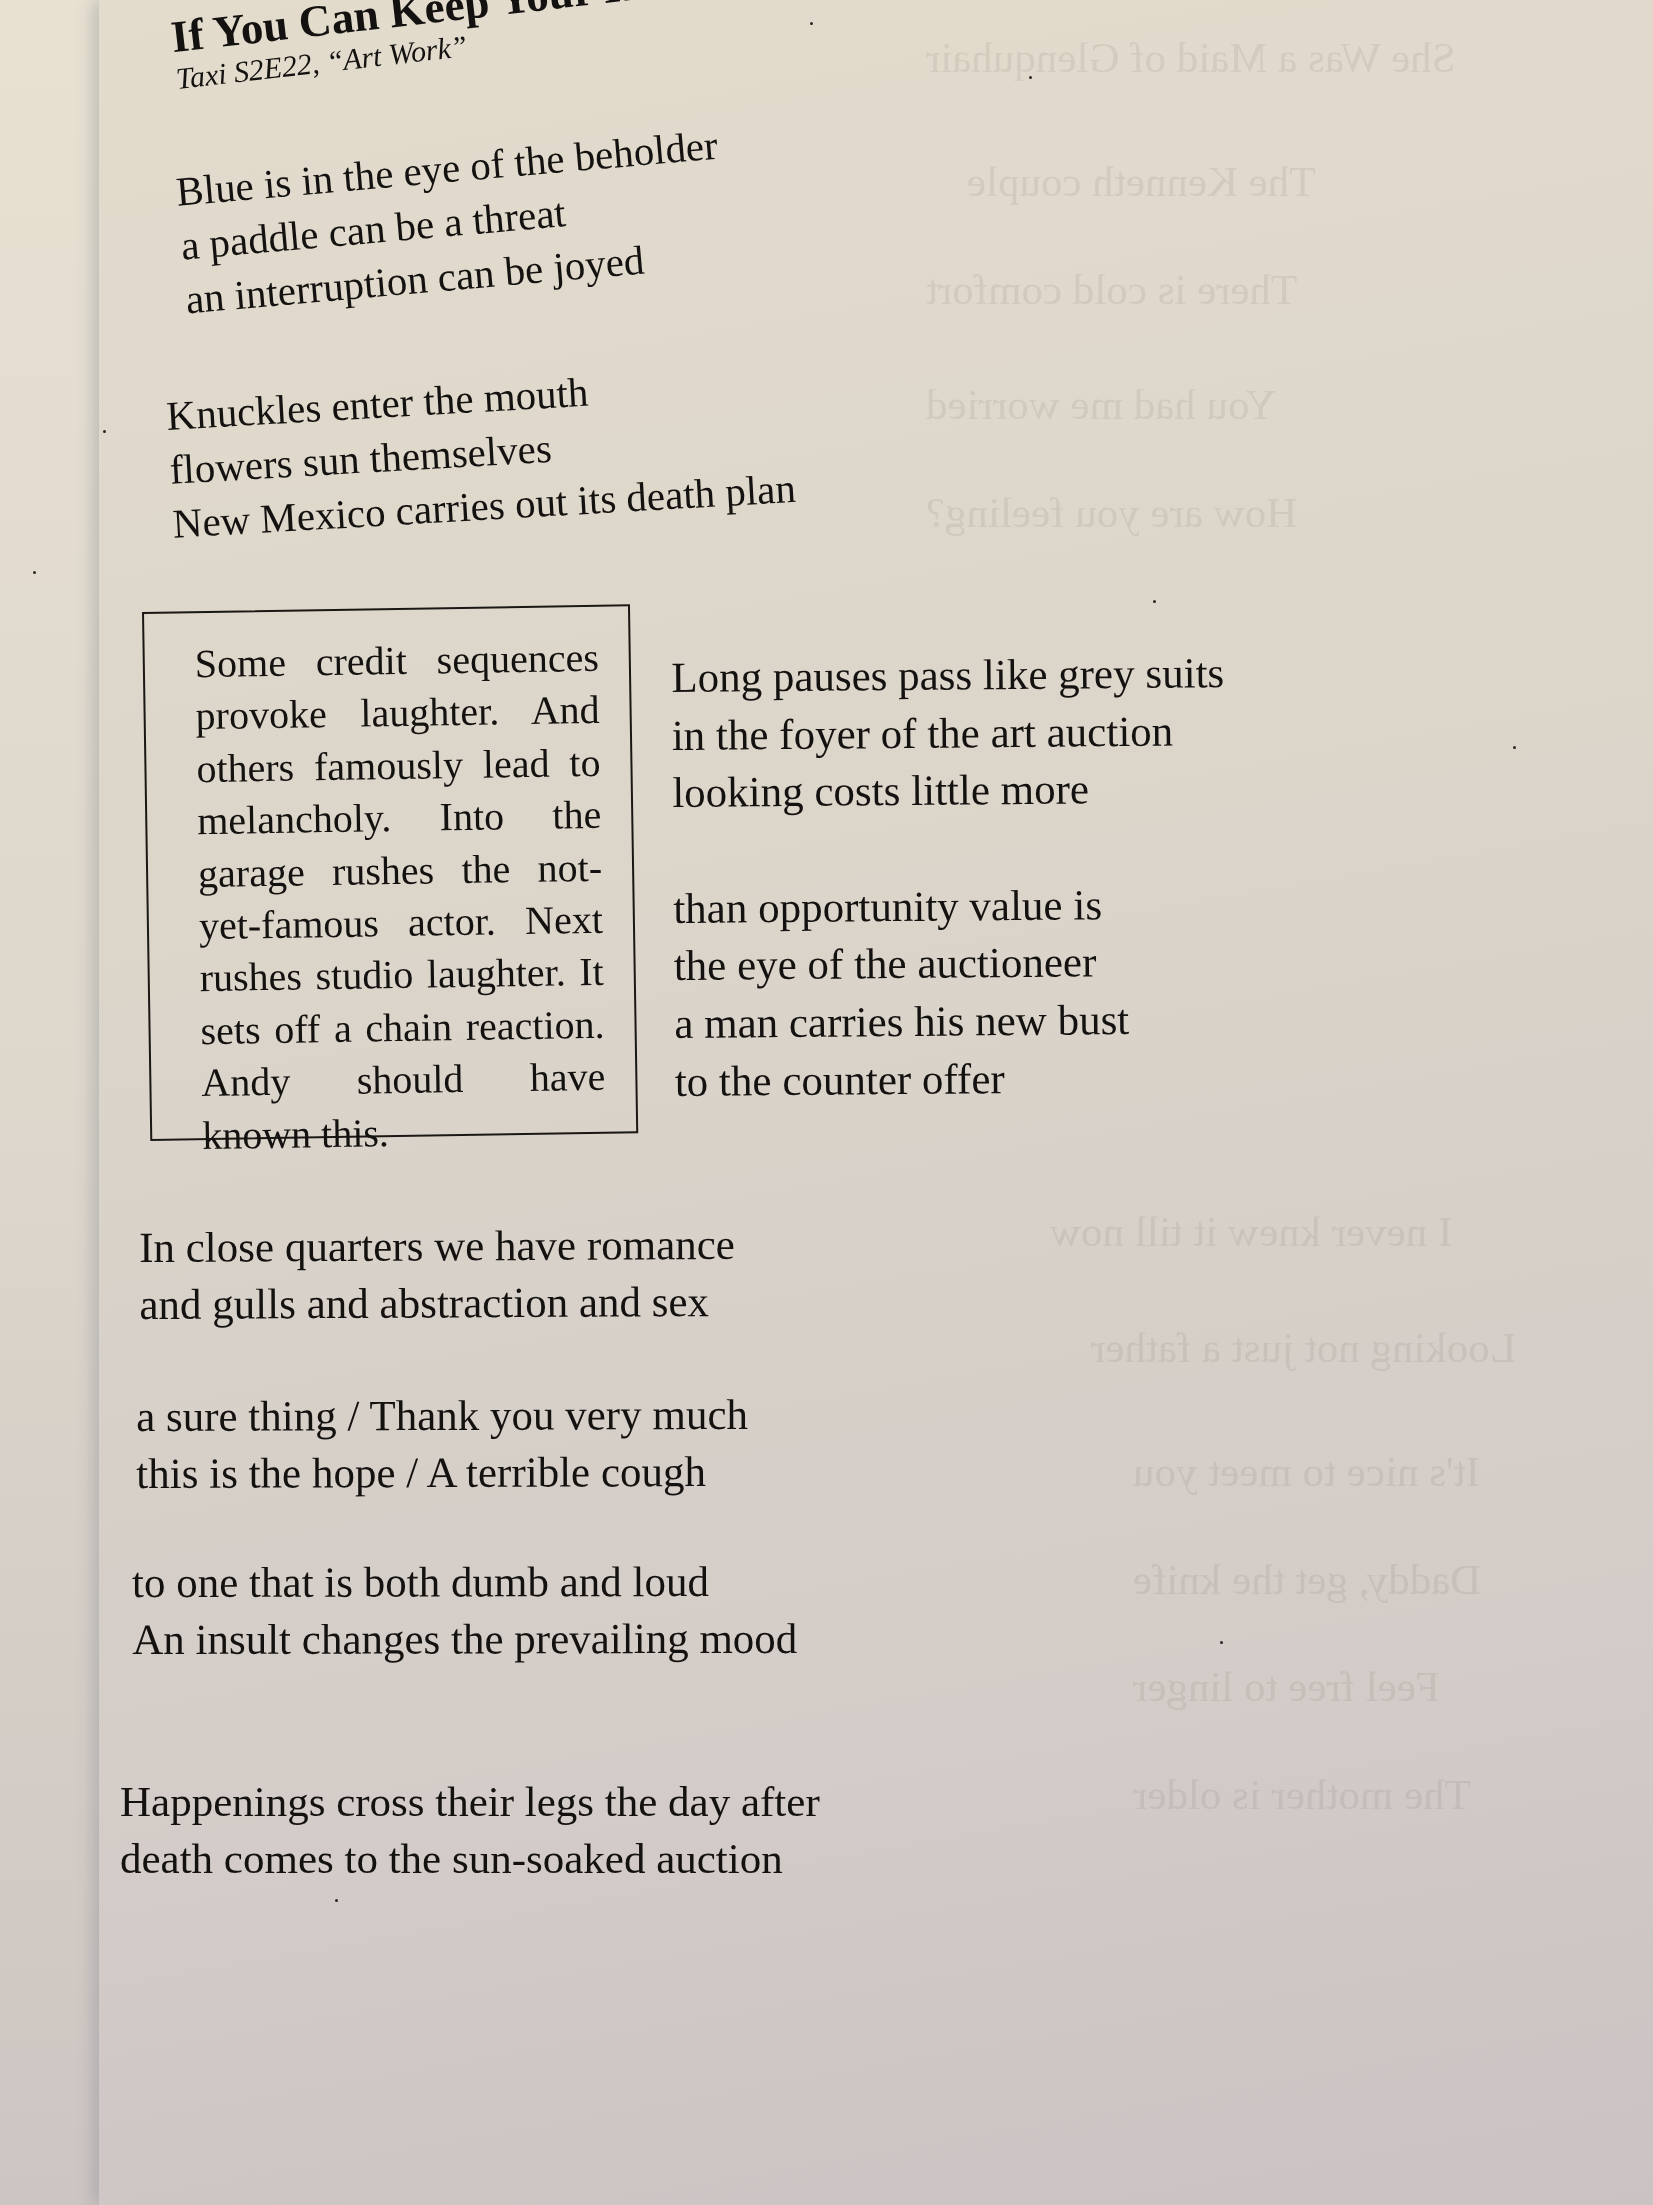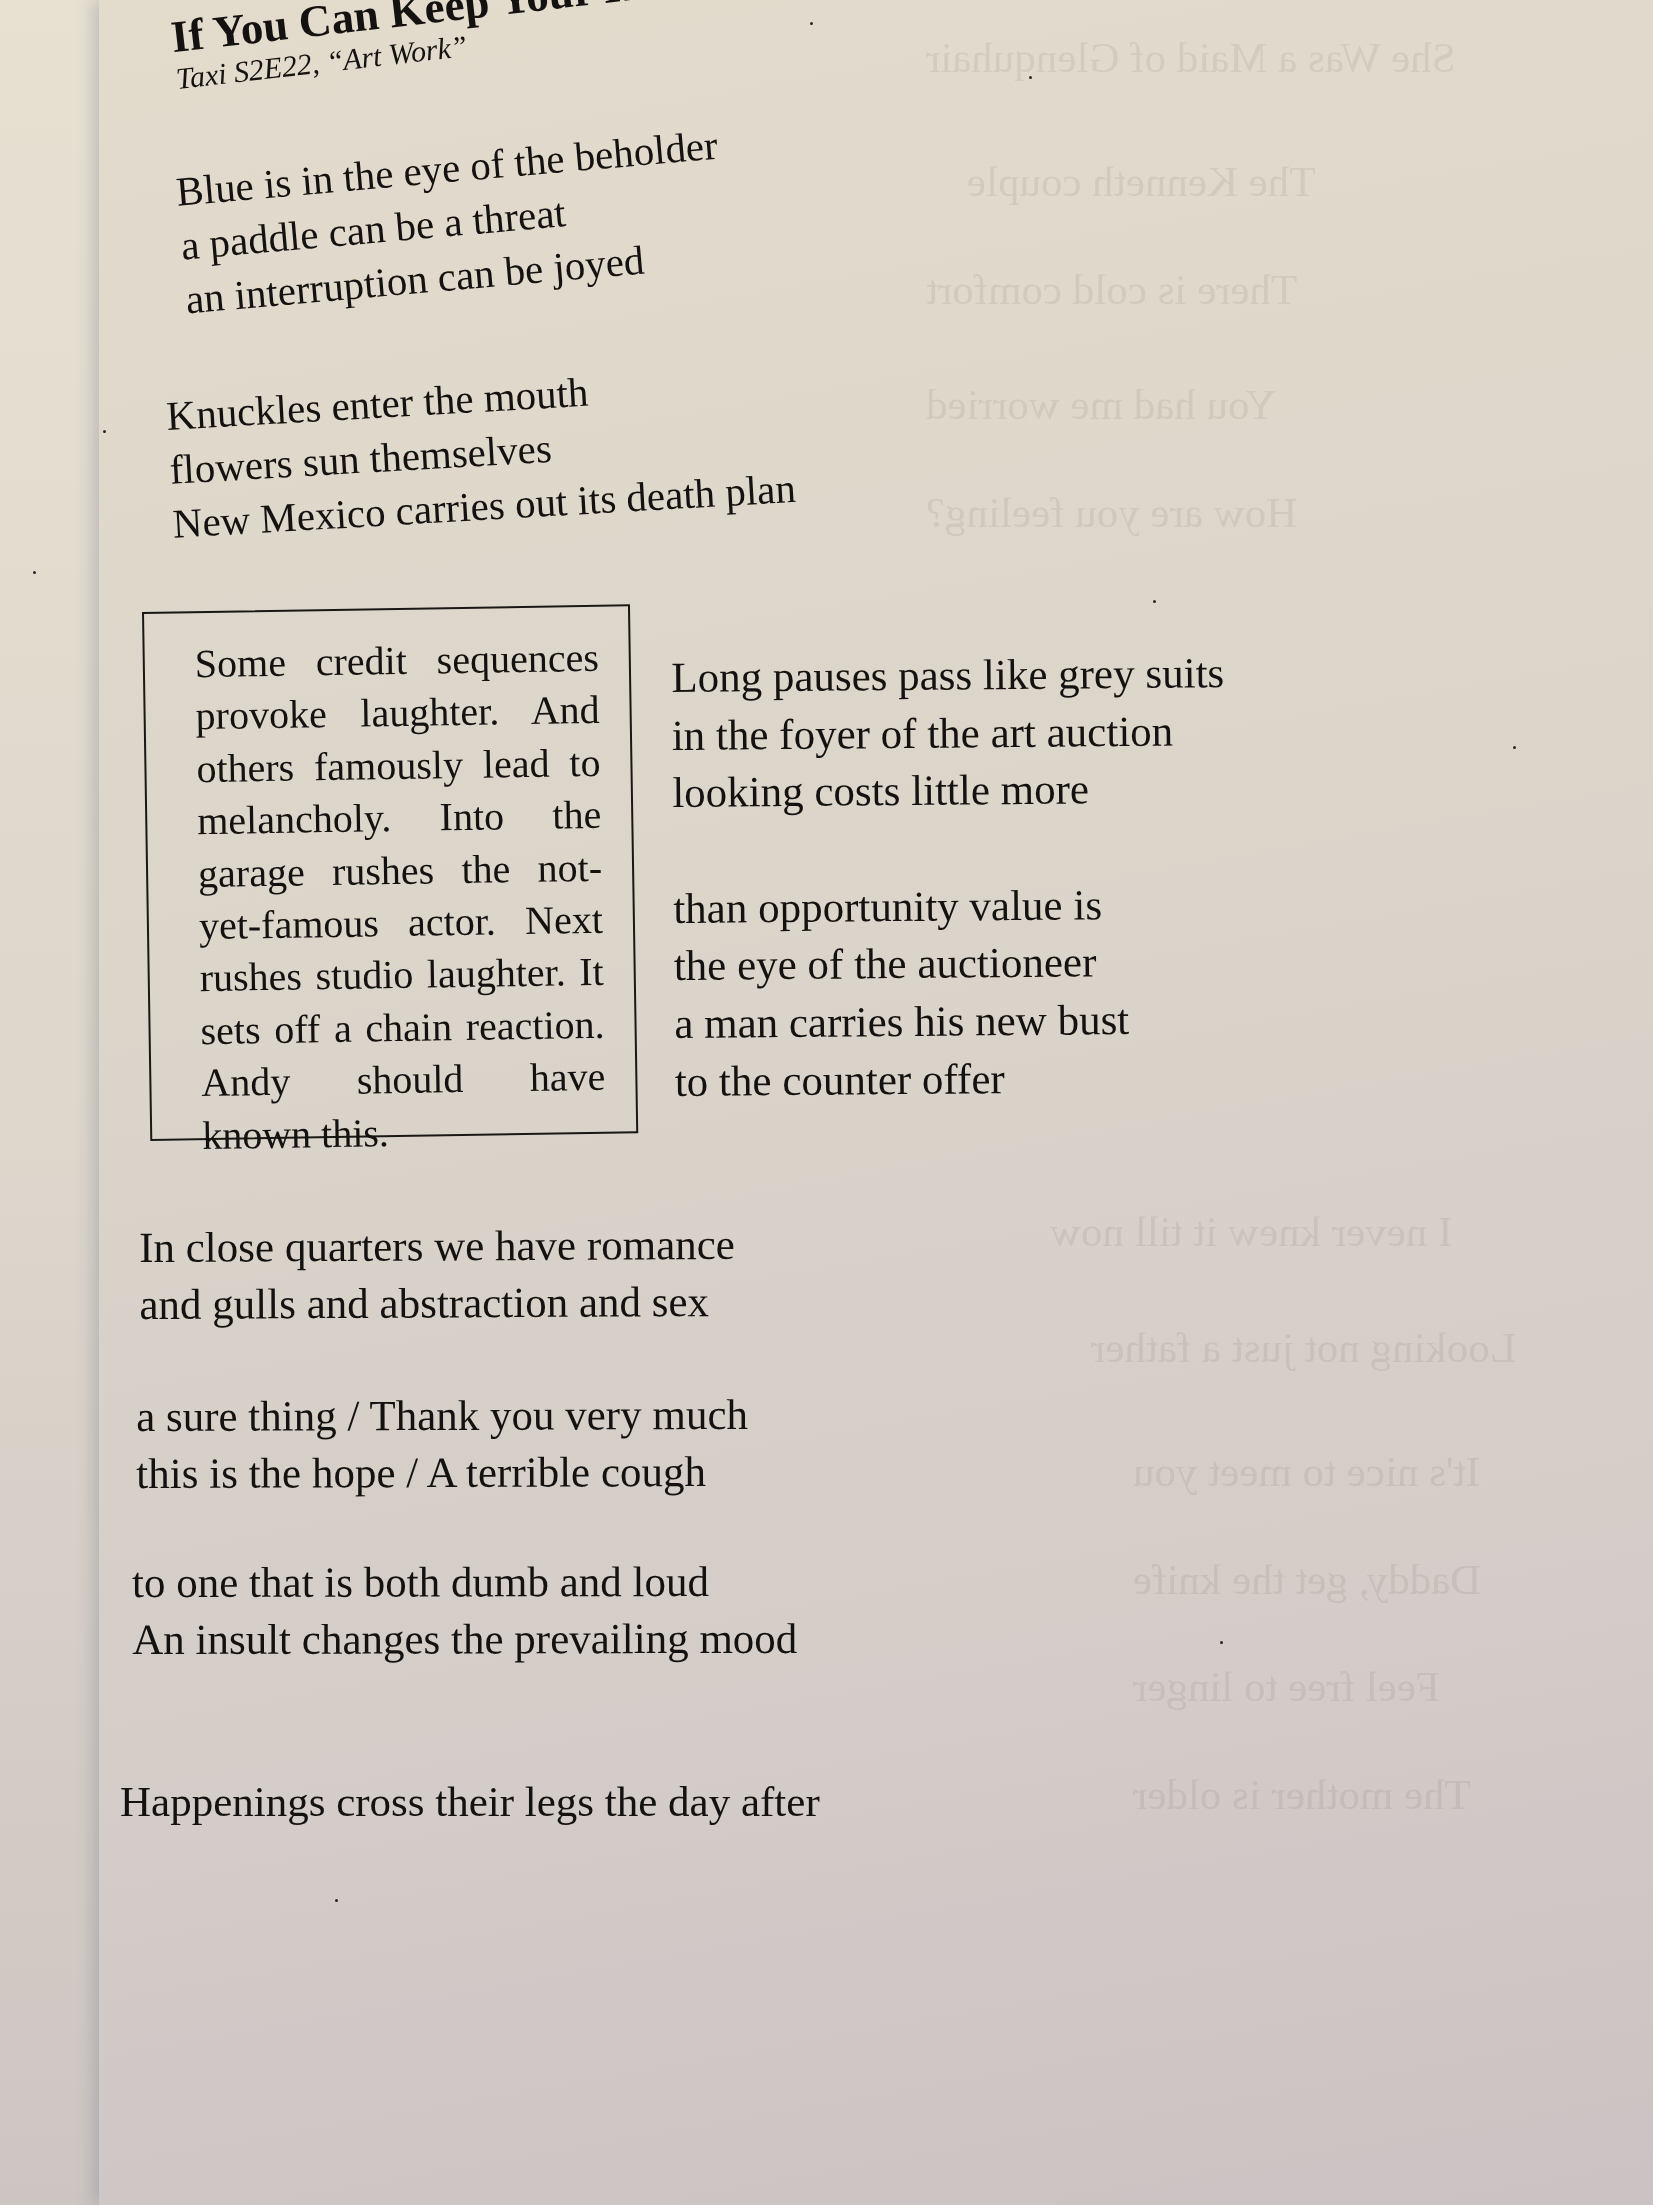--- a/index.html
+++ b/index.html
@@ -174,20 +174,21 @@
     <span class="line">this is the hope / A terrible cough</span>
   </div>
 
   <div class="stanza s7">
     <span class="line">to one that is both dumb and loud</span>
     <span class="line">An insult changes the prevailing mood</span>
   </div>
 
   <div class="stanza s8">
     <span class="line">Happenings cross their legs the day after</span>
+    <span class="line">death comes to the sun-soaked auction</span>
   </div>
 
   <span class="speck" style="left:810px; top:21.5px;"></span>
   <span class="speck" style="left:1029px; top:76px;"></span>
   <span class="speck" style="left:1153px; top:600px;"></span>
   <span class="speck" style="left:1513px; top:746px;"></span>
   <span class="speck" style="left:1220px; top:1641px;"></span>
   <span class="speck" style="left:33px; top:571px;"></span>
   <span class="speck" style="left:103px; top:430px;"></span>
   <span class="speck" style="left:335px; top:1899px;"></span>

